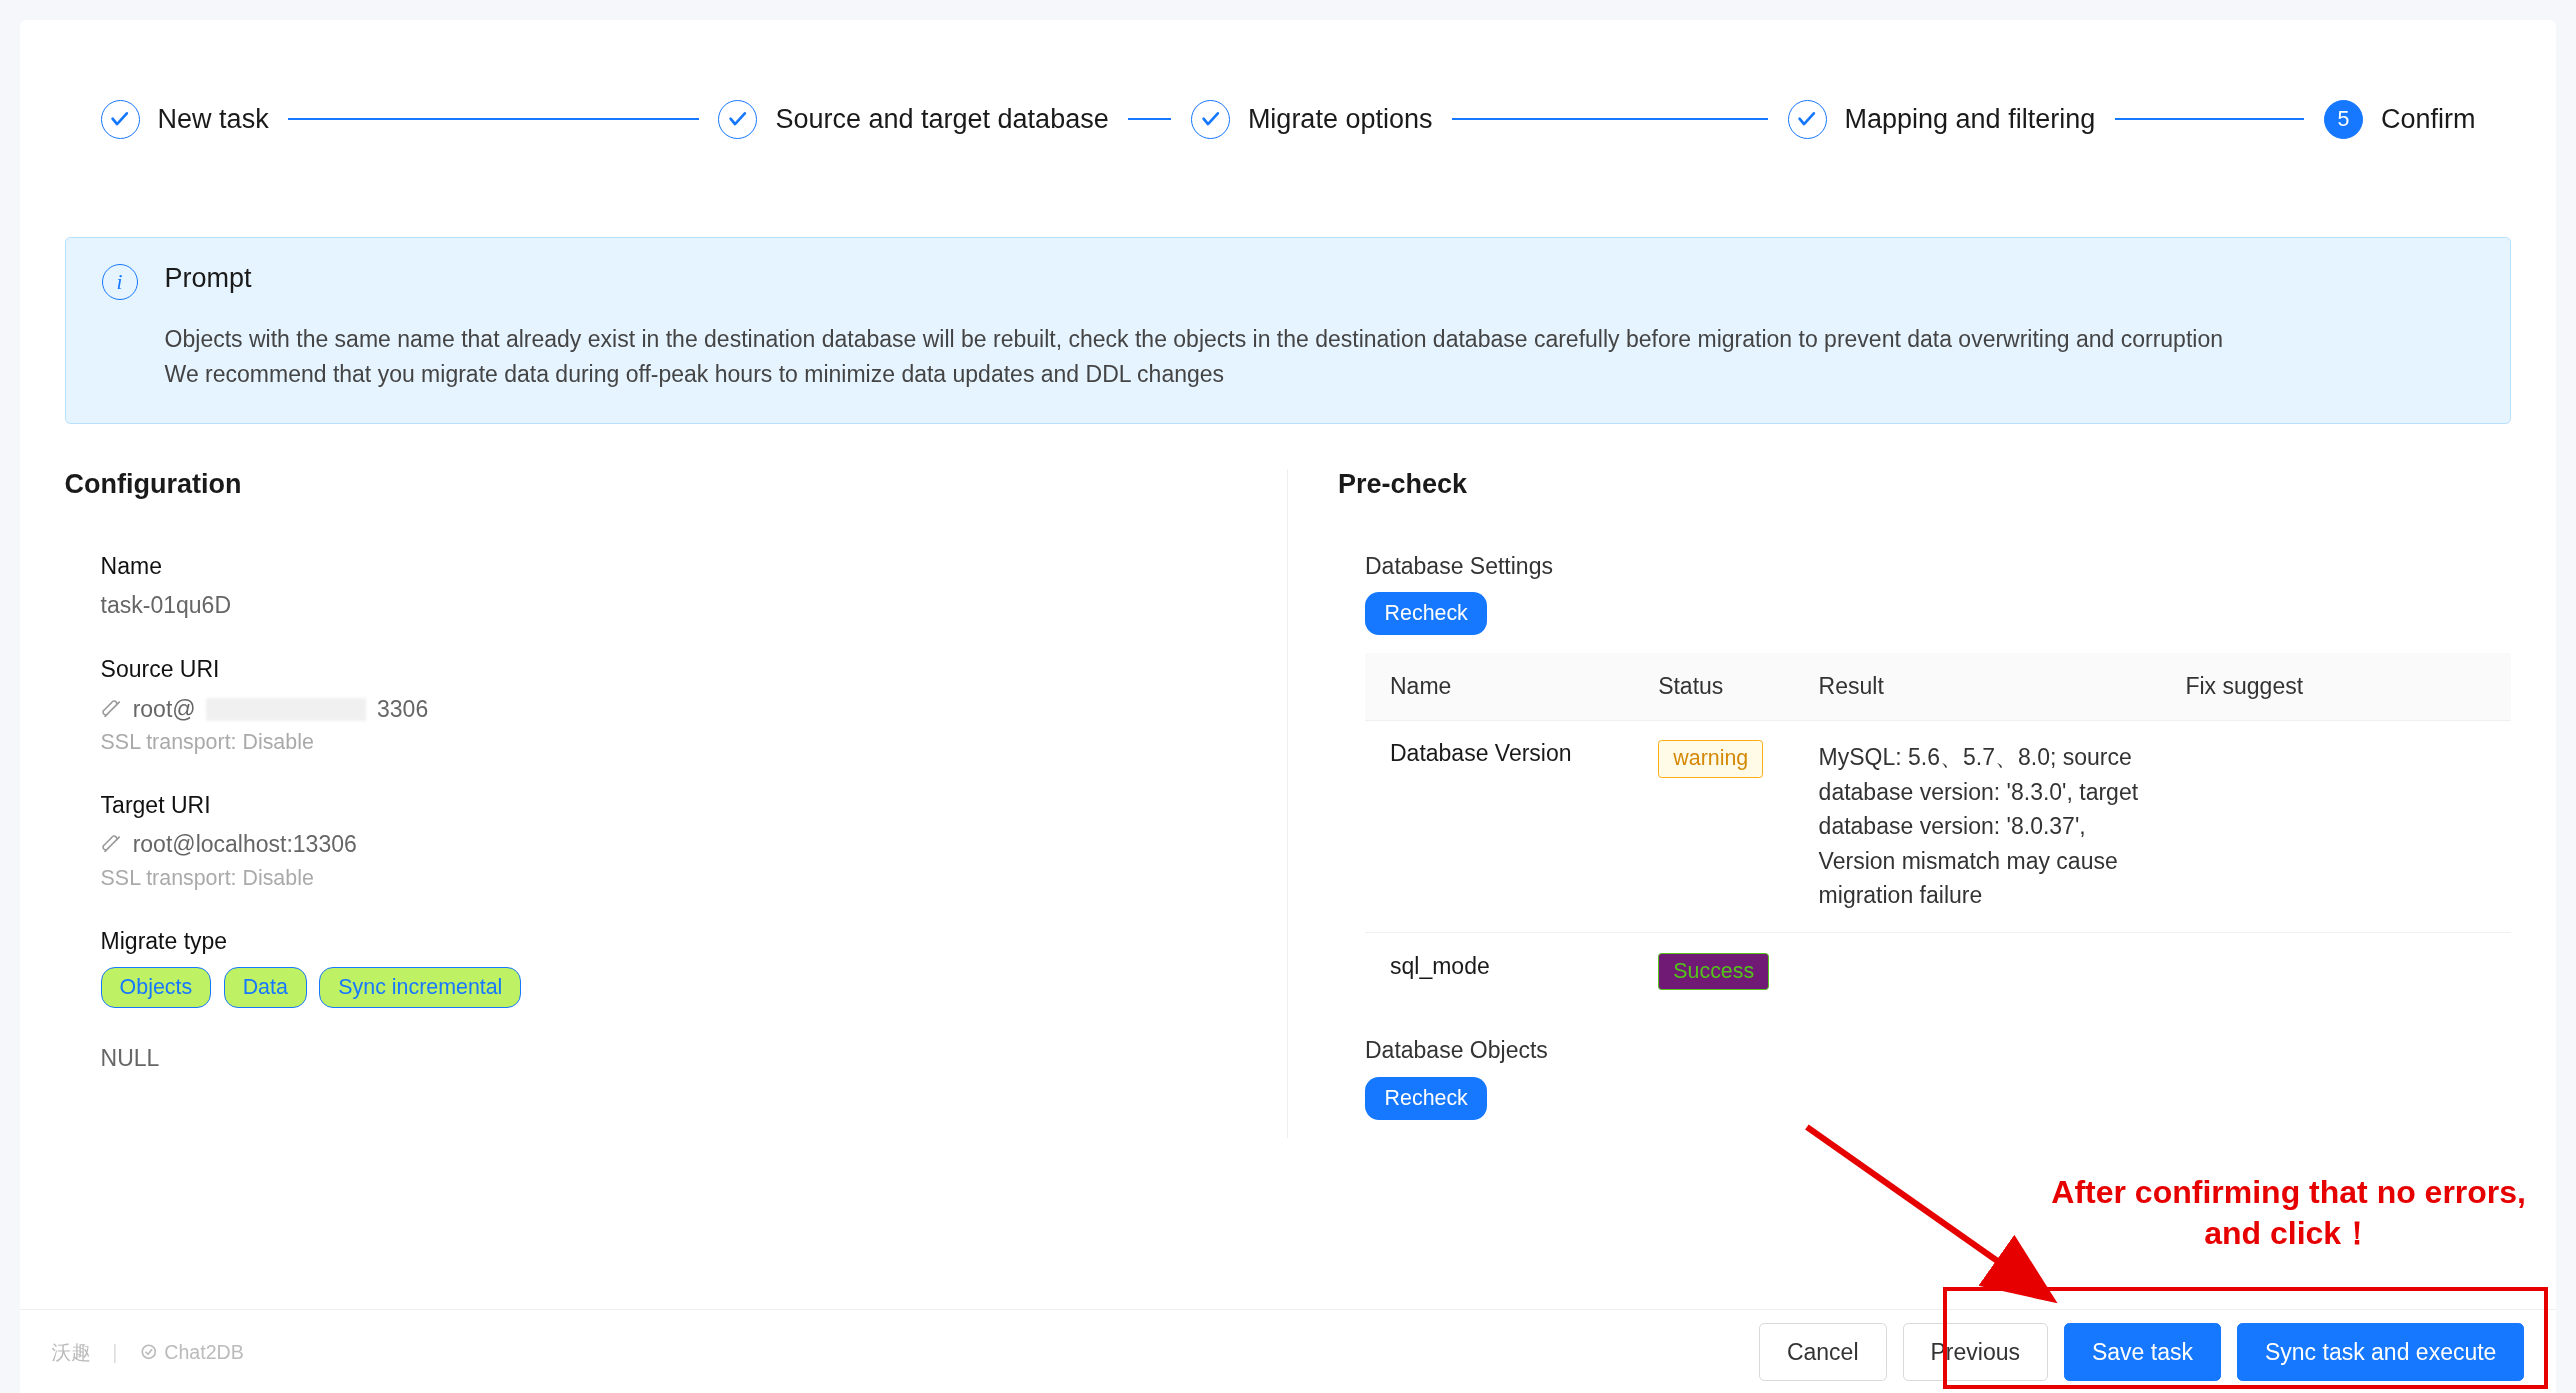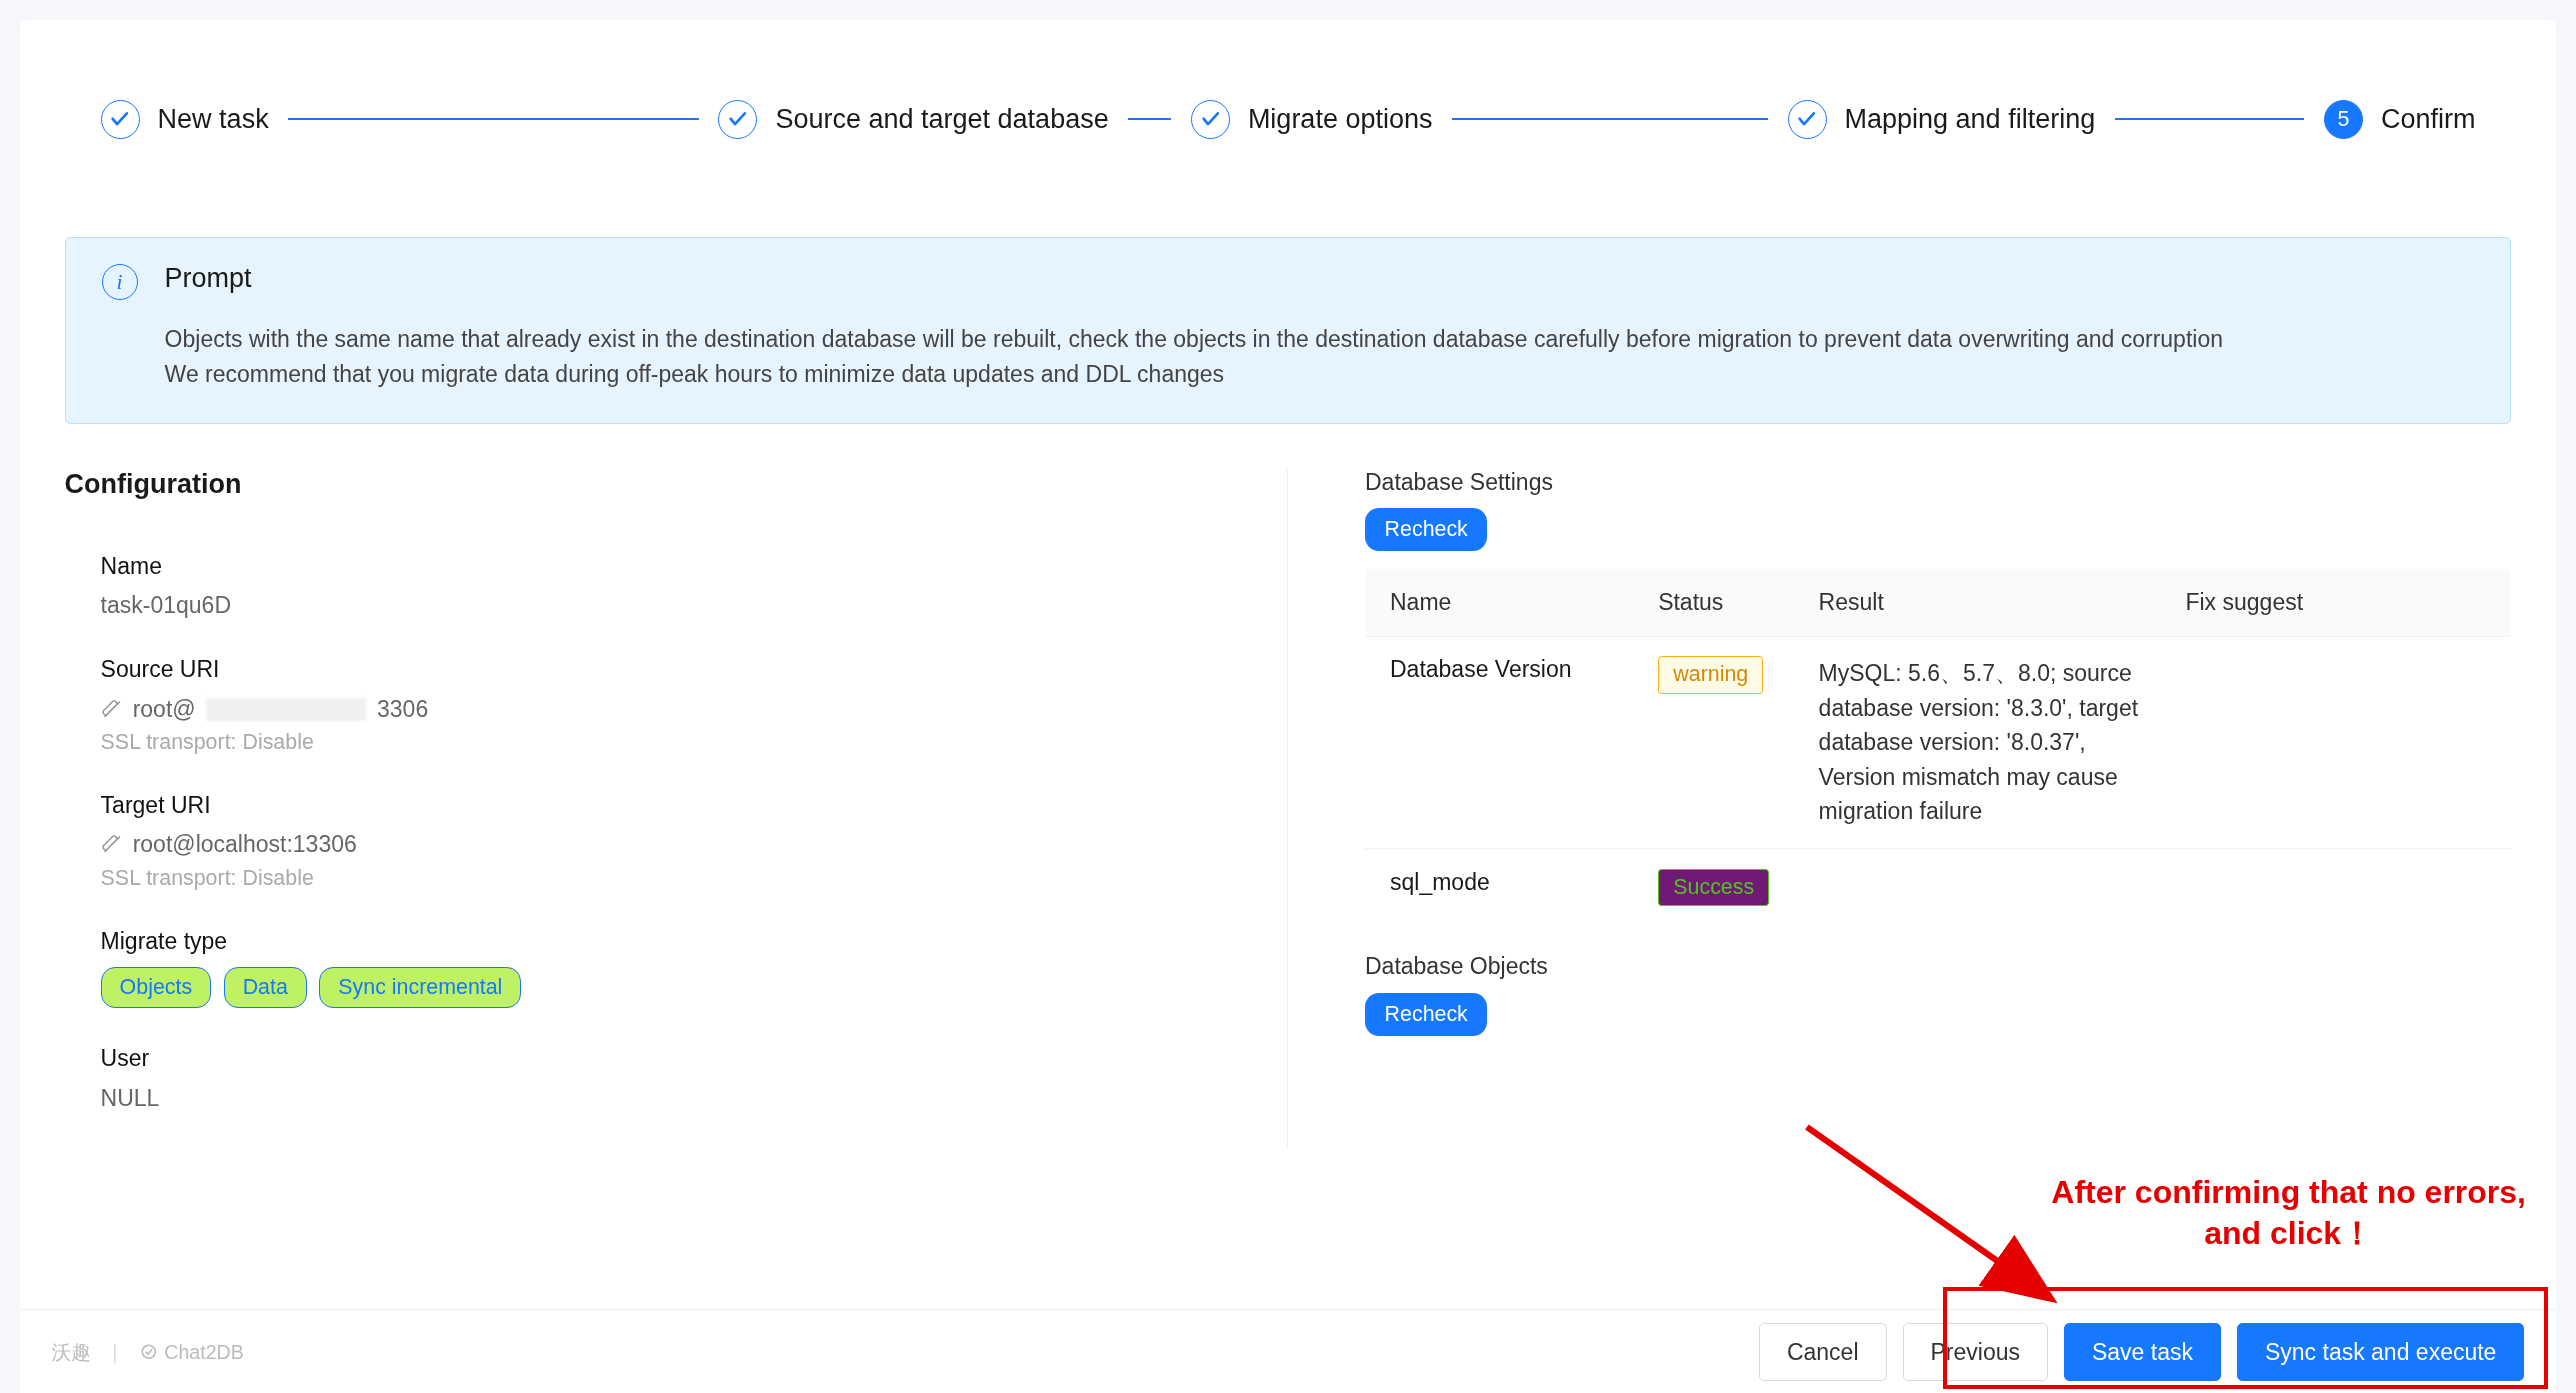--- a/index.html
+++ b/index.html
@@ -368,26 +368,26 @@
       <div class="block">
         <div class="field-label">Migrate type</div>
         <div class="chip-row">
           <span class="chip">Objects</span>
           <span class="chip">Data</span>
           <span class="chip">Sync incremental</span>
         </div>
       </div>
 
       <div class="block">
-        <div class="field-label">User</div>
         <div class="field-value">NULL</div>
       </div>
     </div>
 
     <div class="col-right">
+      <div class="section-title">Pre-check</div>
 
       <div style="padding-left:27px;">
         <div class="subhead">Database Settings</div>
         <button class="recheck-btn">Recheck</button>
 
         <table class="table">
           <thead>
             <tr>
               <th class="col-name">Name</th>
               <th class="col-status">Status</th>

